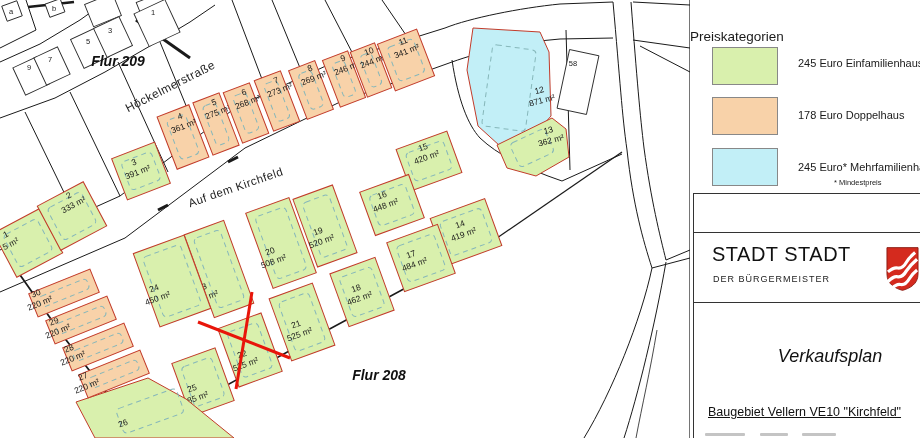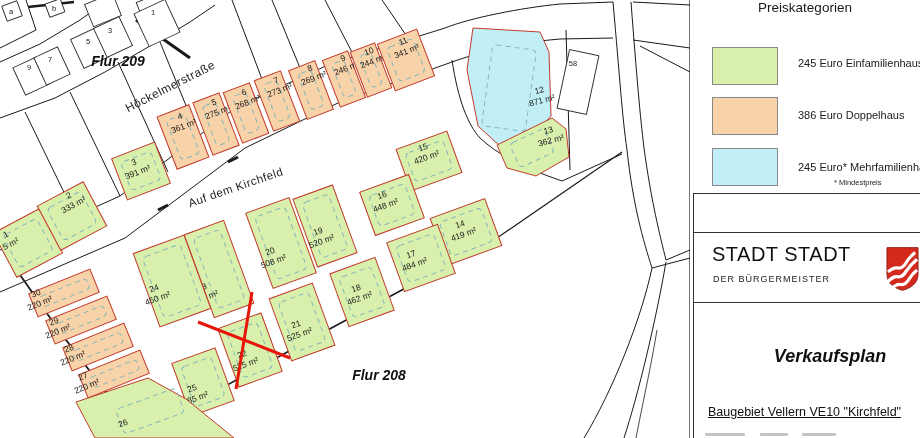--- a/index.html
+++ b/index.html
@@ -2,35 +2,35 @@
 <html><head>
 <meta charset="utf-8">
 <style>
   html,body{margin:0;padding:0;}
   body{
     width:920px;height:438px;overflow:hidden;position:relative;
     background:#ffffff;font-family:"Liberation Sans", sans-serif;
   }
   #map-wrap{position:absolute;left:0;top:0;width:690px;height:438px;}
   #panel{position:absolute;left:690px;top:0;width:230px;height:438px;background:#fff;}
-  .legend-title{position:absolute;left:0;top:0;width:230px;text-align:center;
+  .legend-title{position:absolute;left:0;top:29px;width:230px;text-align:left;
     font-size:13.5px;color:#1a1a1a;}
   .swatch{position:absolute;left:22px;width:64px;height:36px;border:1px solid #888;}
   .sw1{top:47px}.sw2{top:97px}.sw3{top:148px}
   .legend-label{position:absolute;left:108px;font-size:11px;color:#1a1a1a;white-space:nowrap;}
   .ll1{top:57px}.ll2{top:109px}.ll3{top:161px}
   .legend-foot{position:absolute;left:108px;top:178px;font-size:7.5px;color:#222;margin-left:36px;}
   .pv-line{position:absolute;left:3px;top:193px;bottom:0;width:1px;background:#333;}
   .ph-line{position:absolute;left:3px;right:0;height:1px;background:#333;}
   .h1{top:193px}.h2{top:232px}.h3{top:302px}
   .city{position:absolute;left:22px;top:243px;font-size:20px;letter-spacing:.5px;color:#111;white-space:nowrap;}
   .mayor{position:absolute;left:23px;top:274px;font-size:9px;letter-spacing:1px;color:#222;white-space:nowrap;text-align:right;}
   .shield{position:absolute;left:196px;top:246px;}
   .plan-title{position:absolute;left:50px;width:180px;top:346px;text-align:center;
-    font-style:italic;font-size:18px;color:#111;white-space:nowrap;font-weight:bold;}
+    font-style:italic;font-size:18px;color:#111;white-space:nowrap;}
   .project{position:absolute;left:18px;top:405px;font-size:12.5px;color:#111;
     text-decoration:underline;white-space:nowrap;}
   .pmark{position:absolute;height:3px;background:#c4c4c4;border-radius:1px;top:433px;}
   .pm1{left:15px;width:40px}.pm2{left:70px;width:28px}.pm3{left:112px;width:34px}
 </style>
 </head>
 <body>
 
 <div id="map-wrap">
   <svg id="map-svg" width="690" height="438" viewBox="0 0 690 438" style="font-family:'Liberation Sans',sans-serif;">
@@ -358,21 +358,21 @@
     </svg>
 </div>
 
 <div id="panel">
   <div class="legend-title">Preiskategorien</div>
 
   <div class="swatch sw1" style="background: rgb(217, 240, 173);"></div>
   <div class="legend-label ll1">245 Euro Einfamilienhaus</div>
 
   <div class="swatch sw2" style="background: rgb(248, 210, 169);"></div>
-  <div class="legend-label ll2">386 Euro Doppelhaus</div>
+  <div class="legend-label ll2">178 Euro Doppelhaus</div>
 
   <div class="swatch sw3" style="background: rgb(194, 239, 247);"></div>
   <div class="legend-label ll3">245 Euro* Mehrfamilienhaus</div>
 
   <div class="legend-foot">* Mindestpreis</div>
 
   <div class="pv-line"></div>
   <div class="ph-line h1"></div>
   <div class="ph-line h2"></div>
   <div class="ph-line h3"></div>

